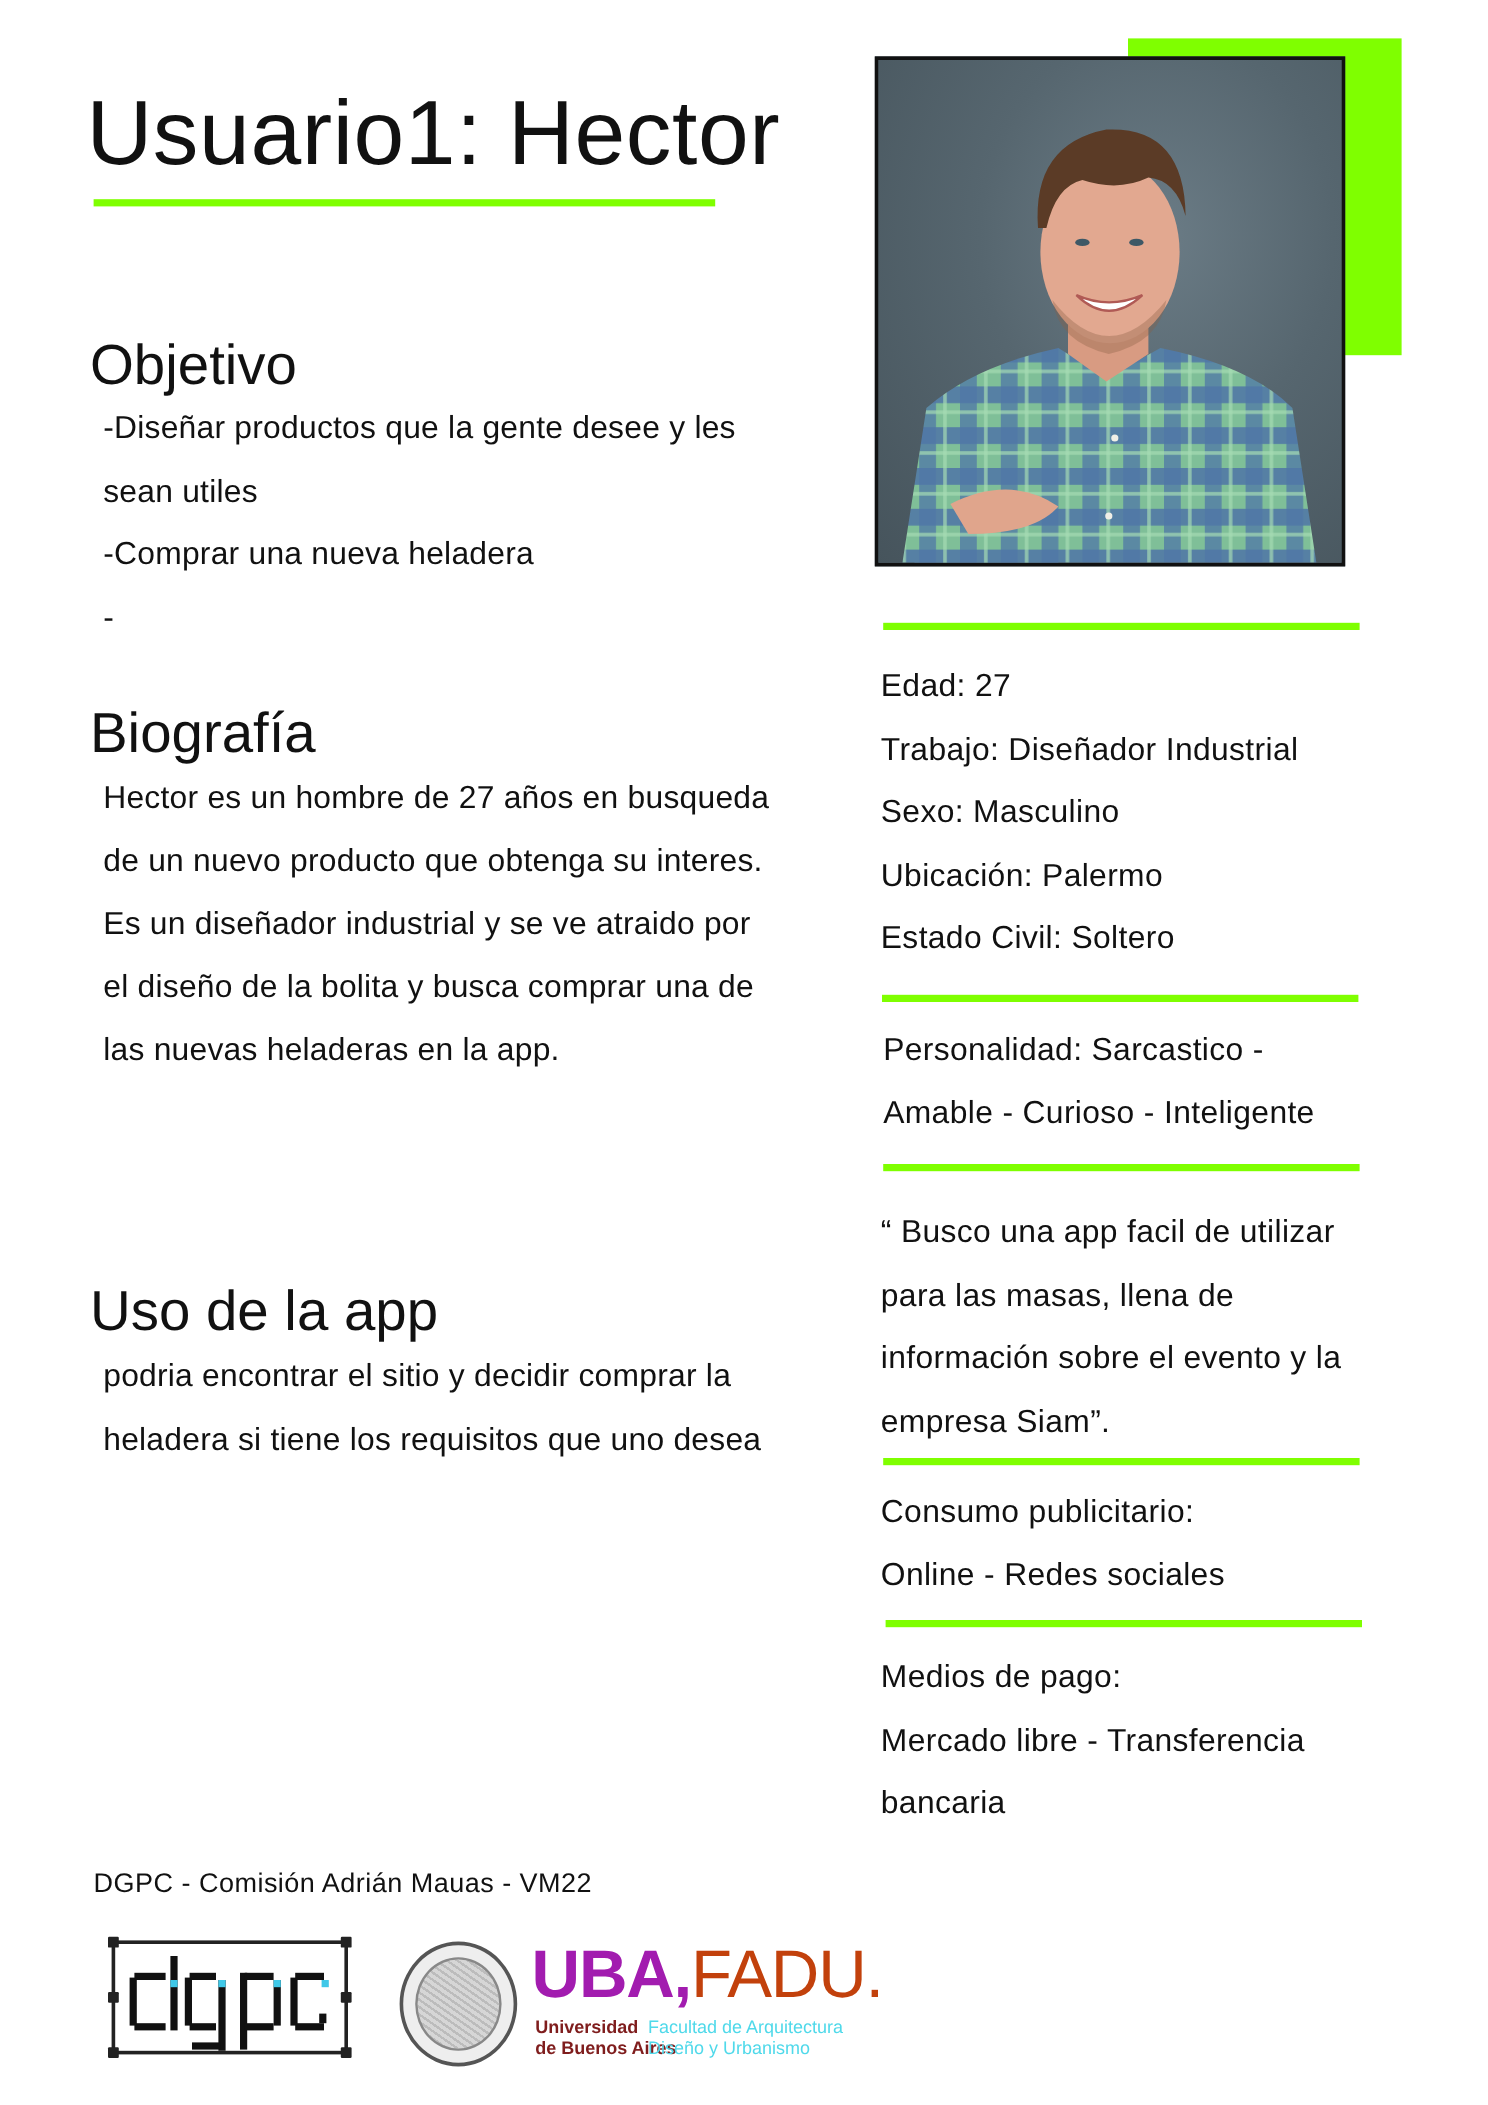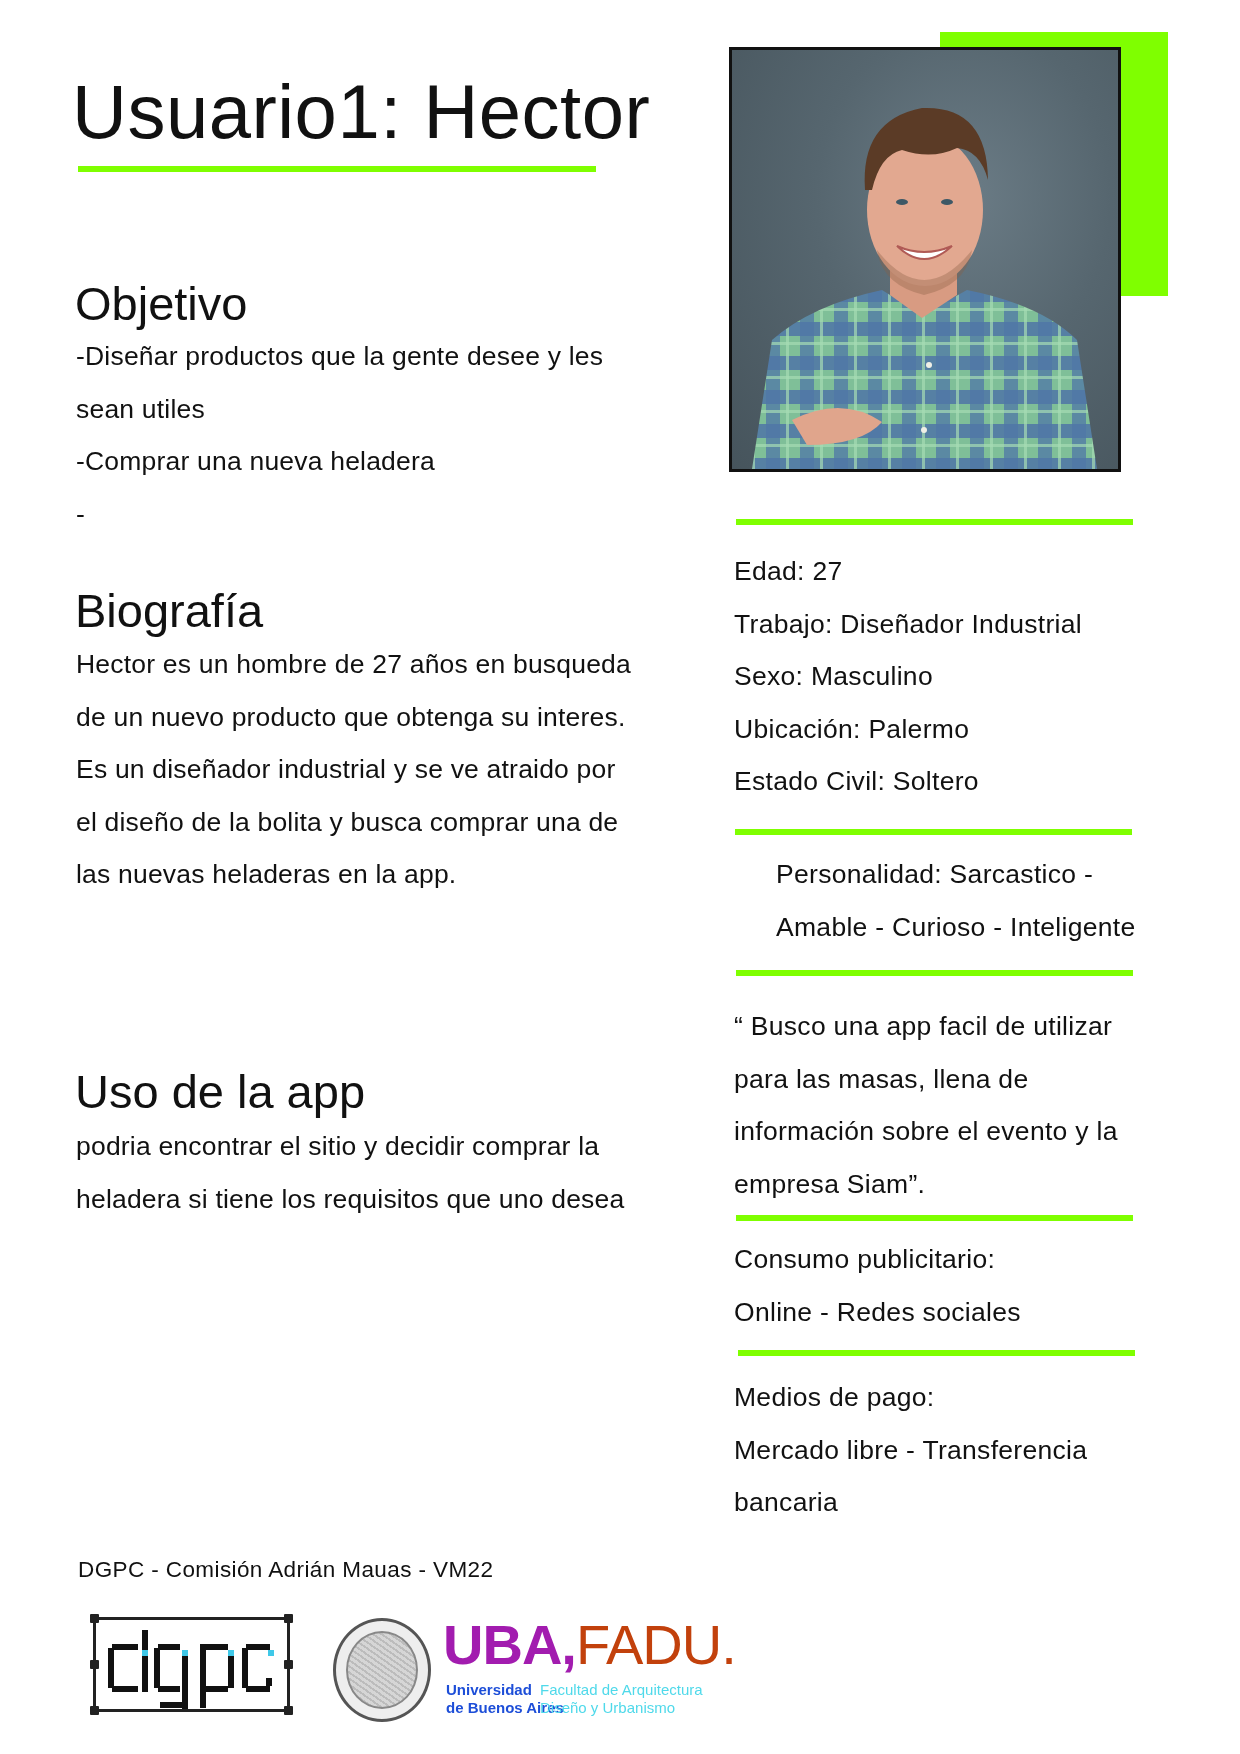--- a/index.html
+++ b/index.html
@@ -2,21 +2,21 @@
 <html><head>
 <meta charset="utf-8">
 <style>
   html, body { margin: 0; padding: 0; background: #ffffff; }
   body { width: 1240px; height: 1754px; position: relative; overflow: hidden;
          font-family: "Liberation Sans", "DejaVu Sans", sans-serif; color: #111111; }
   .abs { position: absolute; }
   .bar { position: absolute; background: #7fff00; height: 6px; }
   .title { left: 72px; top: 72px; font-size: 76px; line-height: 80px; white-space: nowrap; letter-spacing: 0.5px; }
   .h2 { font-size: 47px; line-height: 54px; white-space: nowrap; }
-  .body-txt { font-size: 26.5px; line-height: 52.5px; white-space: nowrap; letter-spacing: 0.2px; }
+  .body-txt { font-size: 26.5px; line-height: 52.5px; white-space: nowrap; letter-spacing: 0.2px; margin-left: 10px; }
   .right-txt { font-size: 26.5px; line-height: 52.5px; white-space: nowrap; letter-spacing: 0.3px; }
   .line { display: block; height: 52.5px; }
 
   
   .green-block { left: 940px; top: 32px; width: 228px; height: 264px; background: #7fff00; }
   .photo-frame { left: 729px; top: 47px; width: 386px; height: 419px; border: 3px solid #111;
                  background: #4f5f68; overflow: hidden; }
   .photo-bg { position:absolute; inset:0;
               background: radial-gradient(ellipse at 60% 35%, #6b7c86 0%, #56666f 45%, #46545c 100%); }
 
@@ -106,21 +106,21 @@
 <div class="bar" style="left:738px; top:1350px; width:397px;"></div>
 
 <div class="abs right-txt" style="left:734px; top:545px;">
   <span class="line">Edad: 27</span>
   <span class="line">Trabajo: Diseñador Industrial</span>
   <span class="line">Sexo: Masculino</span>
   <span class="line">Ubicación: Palermo</span>
   <span class="line">Estado Civil: Soltero</span>
 </div>
 
-<div class="abs right-txt" style="left:776px; top:848px;">
+<div class="abs right-txt" style="left:736px; top:848px;">
   <span class="line">Personalidad: Sarcastico -</span>
   <span class="line">Amable - Curioso - Inteligente</span>
 </div>
 
 <div class="abs right-txt" style="left:734px; top:1000px;">
   <span class="line">“ Busco una app facil de utilizar</span>
   <span class="line">para las masas, llena de</span>
   <span class="line">información sobre el evento y la</span>
   <span class="line">empresa Siam”.</span>
 </div>
@@ -178,20 +178,20 @@
   </svg>
 </div>
 
 <div class="abs seal">
   <div class="seal-inner"></div>
 </div>
 
 <div class="abs uba-big">
   <span class="uba">UBA,</span><span class="fadu">FADU.</span>
 </div>
-<div class="abs uba-sub" style="left:446px; top:1681px; color:#1d4ed8;">
+<div class="abs uba-sub" style="left:446px; top:1681px; color:#7f1d1d;">
   <div>Universidad</div>
   <div>de Buenos Aires</div>
 </div>
 <div class="abs uba-sub" style="left:540px; top:1681px; color:#4fd9ea; font-weight:normal;">
   <div>Facultad de Arquitectura</div>
   <div>Diseño y Urbanismo</div>
 </div>
 
 </body></html>

